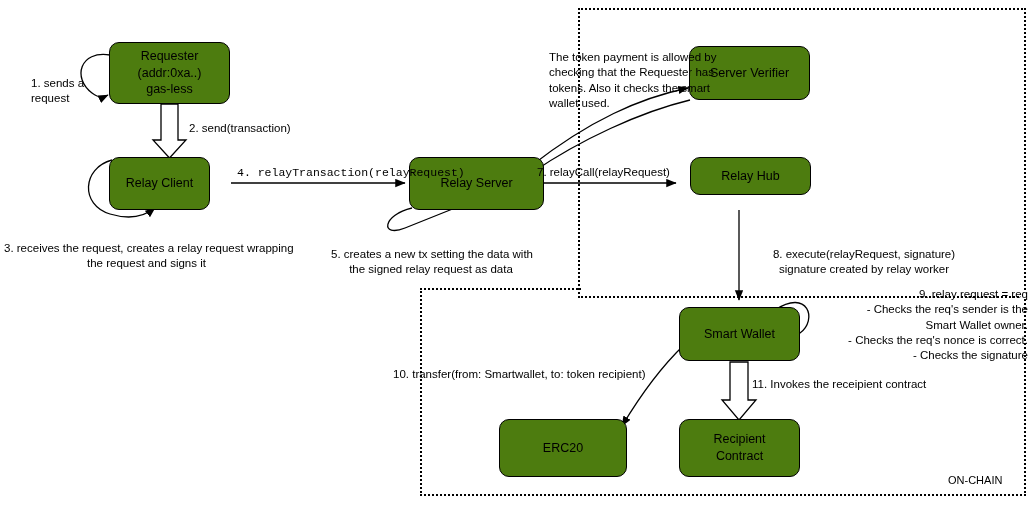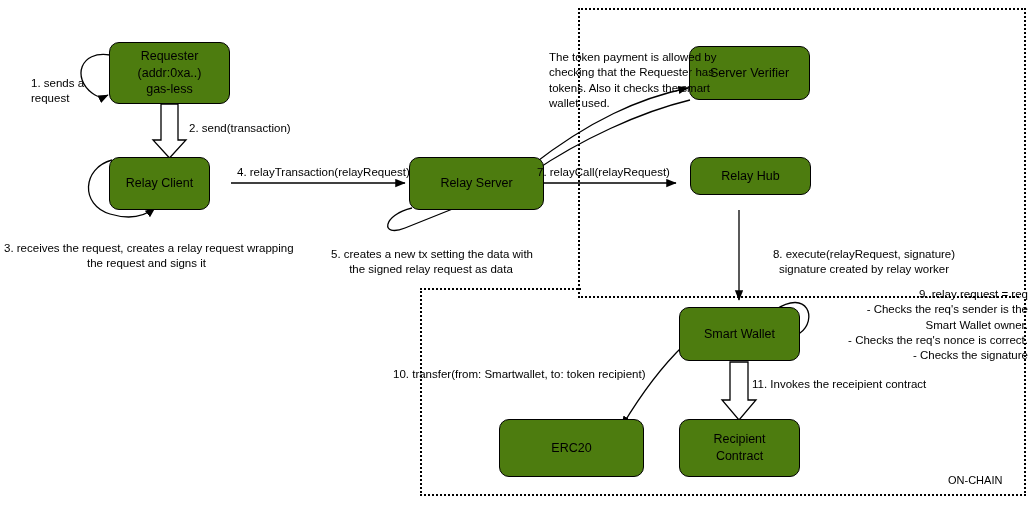--- a/index.html
+++ b/index.html
@@ -138,35 +138,35 @@
   </div>
 
   <div class="node" style="left:690px; top:157px; width:121px; height:38px;">
     <span class="line">Relay Hub</span>
   </div>
 
   <div class="node" style="left:679px; top:307px; width:121px; height:54px;">
     <span class="line">Smart Wallet</span>
   </div>
 
-  <div class="node" style="left:499px; top:419px; width:145px; height:58px;">
+  <div class="node" style="left:499px; top:419px; width:128px; height:58px;">
     <span class="line">ERC20</span>
   </div>
 
   <div class="node" style="left:679px; top:419px; width:121px; height:58px;">
     <span class="line">Recipient</span>
     <span class="line">Contract</span>
   </div>
 
   <div class="label left" style="left:31px; top:76px;">1. sends a
 request</div>
   <div class="label left" style="left:189px; top:121px;">2. send(transaction)</div>
   <div class="label center" style="left:4px; top:241px; width:285px;">3. receives the request, creates a relay request wrapping
 the request and signs it</div>
-  <div class="label left" style="left:237px; top:165px;">4. relayTransaction(relayRequest)</div>
+  <div class="label left" style="left:237px; top:165px;font-family:Liberation Mono, monospace;">4. relayTransaction(relayRequest)</div>
   <div class="label center" style="left:331px; top:247px; width:200px;">5. creates a new tx setting the data with
 the signed relay request as data</div>
   <div class="label left" style="left:501px; top:50px;margin-left:48px;">The token payment is allowed by
 checking that the Requester has
 tokens. Also it checks the smart
 wallet used.</div>
   <div class="label left" style="left:537px; top:165px;">7. relayCall(relayRequest)</div>
   <div class="label center" style="left:744px; top:247px; width:240px;">8. execute(relayRequest, signature)
 signature created by relay worker</div>
   <div class="label right" style="left:830px; top:287px; width:198px;">9. relay request = req

